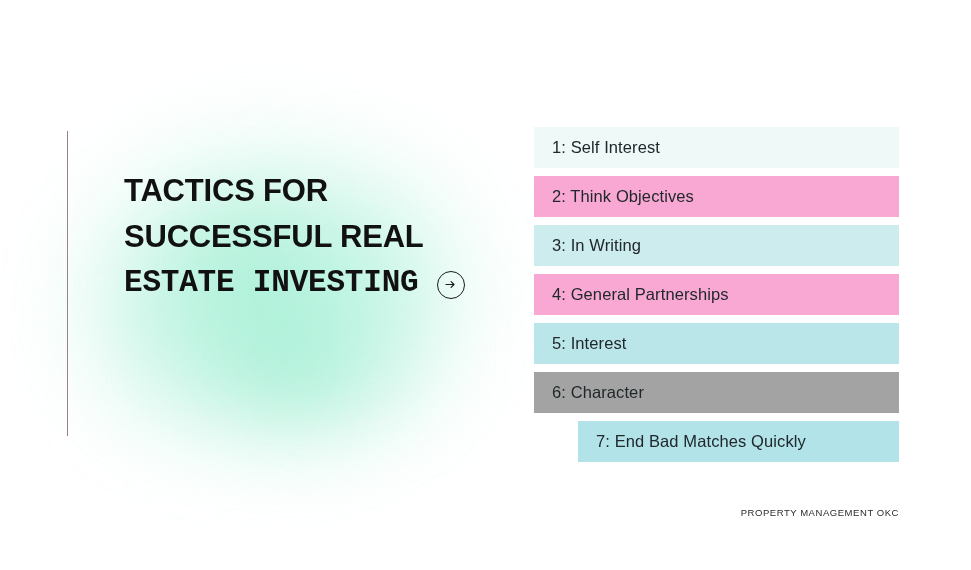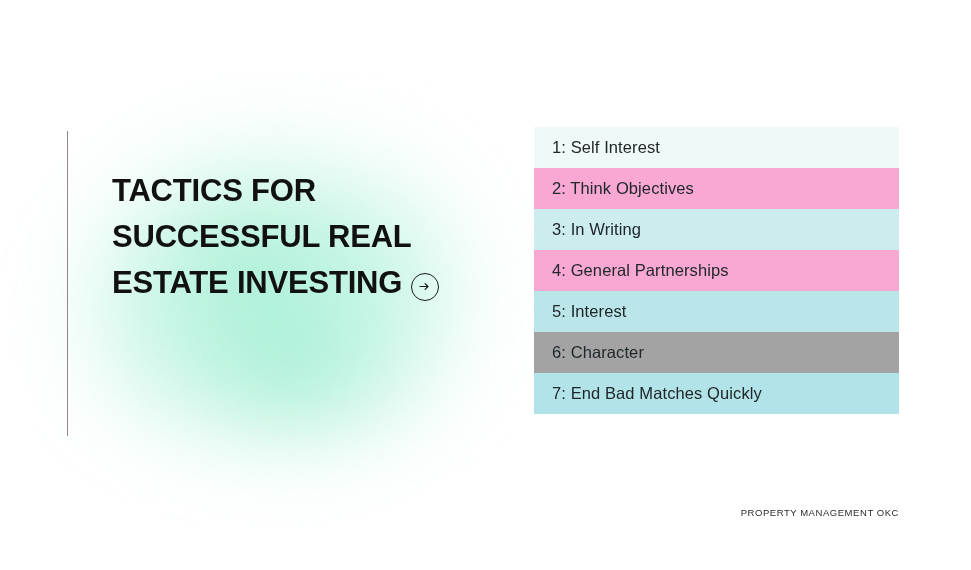--- a/index.html
+++ b/index.html
@@ -80,41 +80,42 @@
     width: 1px;
     height: 305px;
     background: #8d6a78;
     opacity: 0.85;
     z-index: 2;
   }
 
   
   .headline-block {
     position: absolute;
-    left: 112px;
+    left: 124px;
     top: 168px;
     width: 360px;
     z-index: 3;
   }
   .headline {
     font-size: 31px;
     line-height: 46px;
     font-weight: 700;
     letter-spacing: -0.2px;
     color: #111111;
     text-transform: uppercase;
   }
   .headline .hl-line {
     display: block;
     white-space: nowrap;
   }
   .hl-inline {
     display: inline-flex;
     align-items: center;
     gap: 10px;
+    font-family: Liberation Mono, monospace;
   }
 
   .arrow-badge {
     display: inline-flex;
     align-items: center;
     justify-content: center;
     width: 28px;
     height: 28px;
     border: 1.3px solid #1a1a1a;
     border-radius: 50%;
@@ -127,20 +128,21 @@
   
   .list-panel {
     position: absolute;
     left: 534px;
     top: 127px;
     width: 365px;
     z-index: 3;
   }
   .list-row {
     height: 41px;
+    margin-bottom: 8px;
     display: flex;
     align-items: center;
     padding-left: 18px;
   }
   .list-row:last-child { margin-bottom: 0; }
   .list-row .row-text {
     font-size: 16.5px;
     line-height: 1;
     color: #20282b;
     font-weight: 400;
@@ -203,20 +205,20 @@
     </div>
     <div class="list-row" style="background: #f9a8d4;">
       <span class="row-text">4: General Partnerships</span>
     </div>
     <div class="list-row" style="background: rgb(187, 230, 233);">
       <span class="row-text">5: Interest</span>
     </div>
     <div class="list-row" style="background: #a3a3a3;">
       <span class="row-text">6: Character</span>
     </div>
-    <div class="list-row" style="background: rgb(178, 227, 232);">
+    <div class="list-row" style="background: rgb(178, 227, 232); margin-left: 44px;">
       <span class="row-text">7: End Bad Matches Quickly</span>
     </div>
   </div>
 
   <div class="footer-brand">PROPERTY MANAGEMENT OKC</div>
 
 </div>
 
 </body></html>

